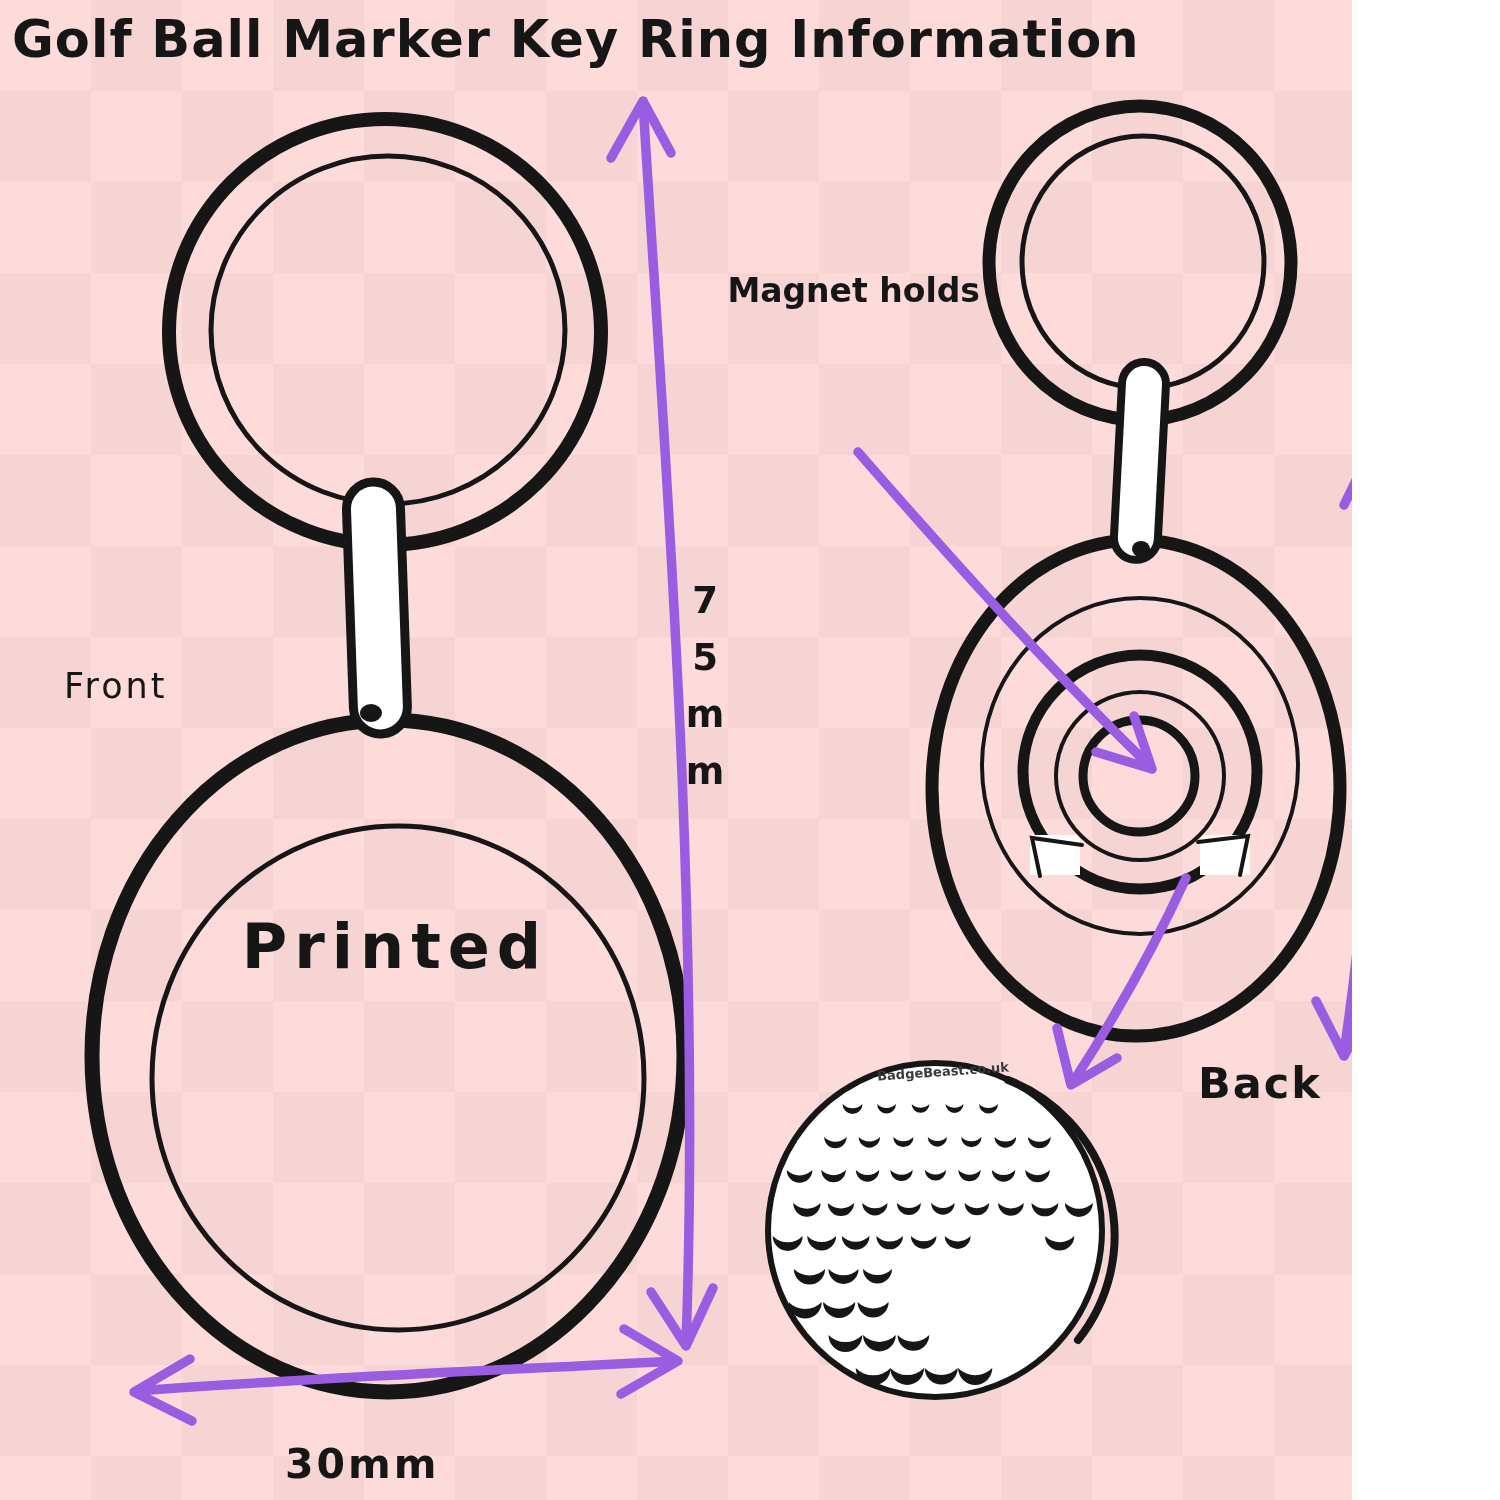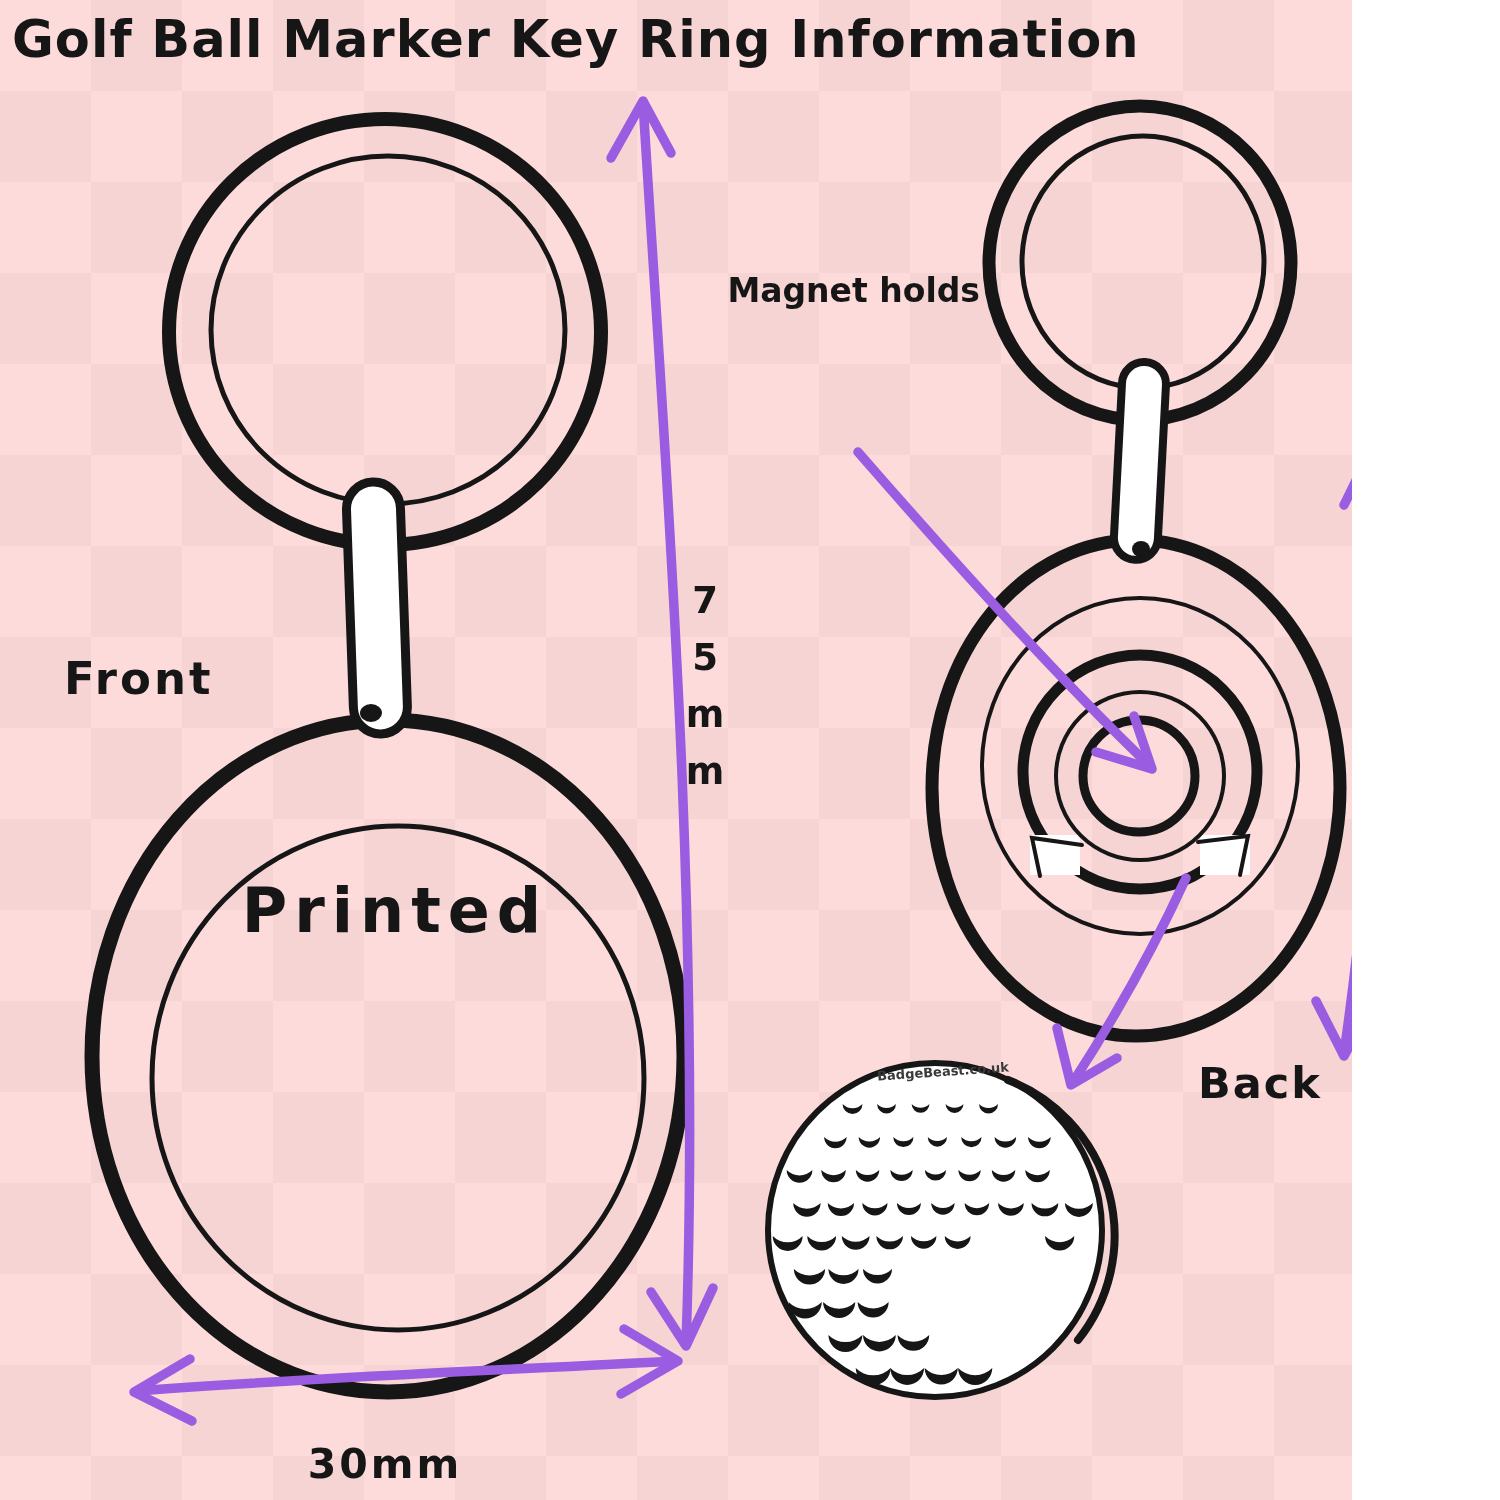--- a/index.html
+++ b/index.html
@@ -12,28 +12,28 @@
     position:absolute; inset:0;
     background: repeating-conic-gradient(#f3f3f3 0% 25%, #ffffff 0% 50%);
     background-size:182px 182px; opacity:.6;
   }
   svg.draw{ position:absolute; inset:0; }
   .ink{ stroke:var(--ink); fill:none; stroke-linecap:round; }
   .fillwhite{ fill:#fff; }
   .arrow{ stroke:var(--arrow); fill:none; stroke-width:9.5; stroke-linecap:round; stroke-linejoin:round; }
   .label{ position:absolute; white-space:nowrap; }
   .title{ left:12px; top:10px; font-size:51px; font-weight:700; letter-spacing:1px; }
-  .front-label{ left:64px; top:652px; font-size:45px; font-weight:700; letter-spacing:3px; }
+  .front-label{ left:64px; top:666px; font-size:35px; font-weight:400; letter-spacing:3px; }
   .back-label{ left:1198px; top:1058px; width:110px; text-align:center; font-size:43px; font-weight:600; letter-spacing:2px; }
   .magnet-note{ left:640px; top:265px; width:340px; text-align:right; font-size:33px; font-weight:600; line-height:1.6; white-space:normal; }
   .vdim{ width:46px; text-align:center; font-size:37px; font-weight:600; line-height:57px; }
   .vdim-75{ left:682px; top:572px; }
   .vdim-42{ left:1375px; top:665px; }
-  .hdim-30{ left:285px; top:1440px; width:200px; text-align:center; font-size:41px; font-weight:700; letter-spacing:3px; }
-  .printed{ left:150px; top:852px; width:490px; text-align:center; font-size:62px; font-weight:600; letter-spacing:7px; line-height:118px; white-space:normal; }
+  .hdim-30{ left:285px; top:1440px; width:200px; font-size:41px; font-weight:700; letter-spacing:3px; }
+  .printed{ left:150px; top:888px; width:490px; text-align:center; font-size:62px; font-weight:600; letter-spacing:7px; line-height:118px; white-space:normal; }
   .ball-watermark{ left:858px; top:1064px; width:170px; text-align:center; font-size:13px; font-weight:600; color:#3a3a3a; transform:rotate(-4deg); }
 </style>
 </head>
 <body>
 
 <div class="canvas">
 
   <div class="checker"></div>
 
   <svg class="draw" width="1500" height="1500" viewBox="0 0 1500 1500">

